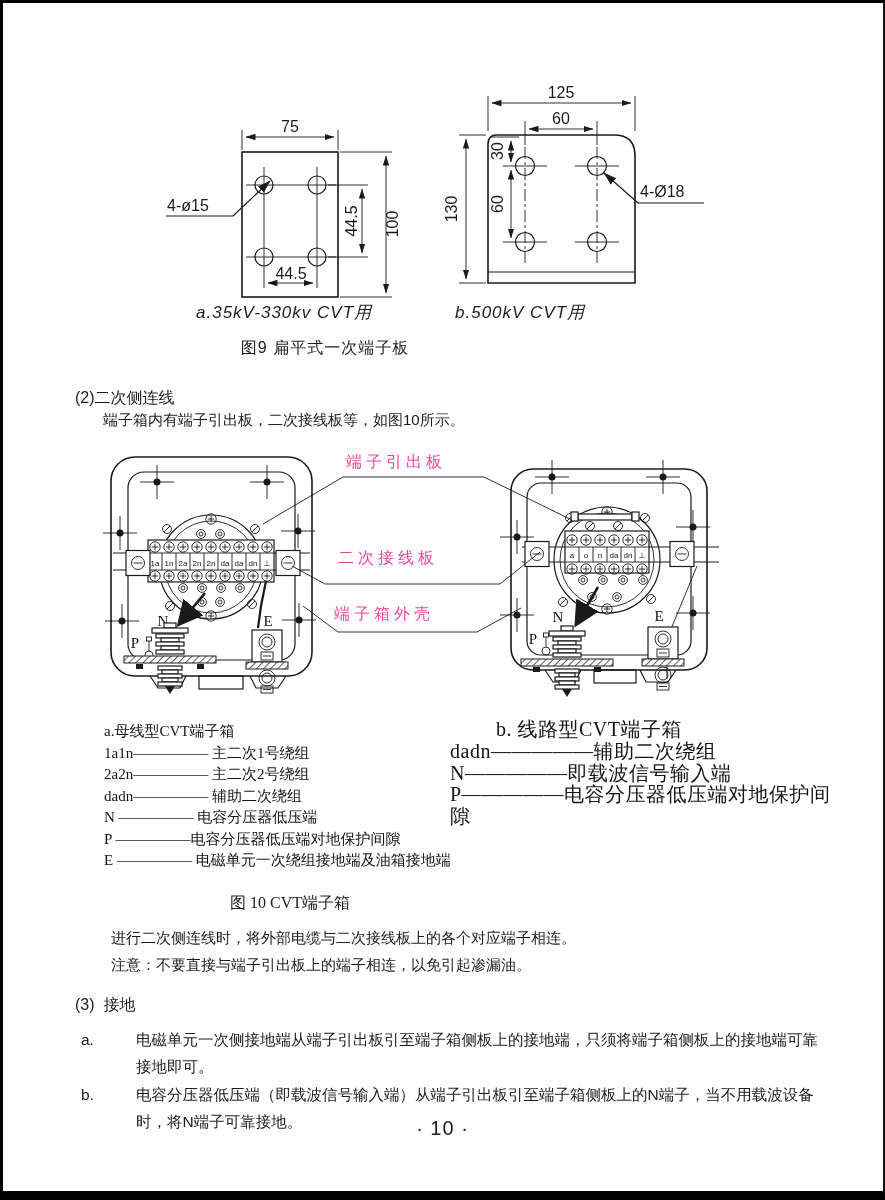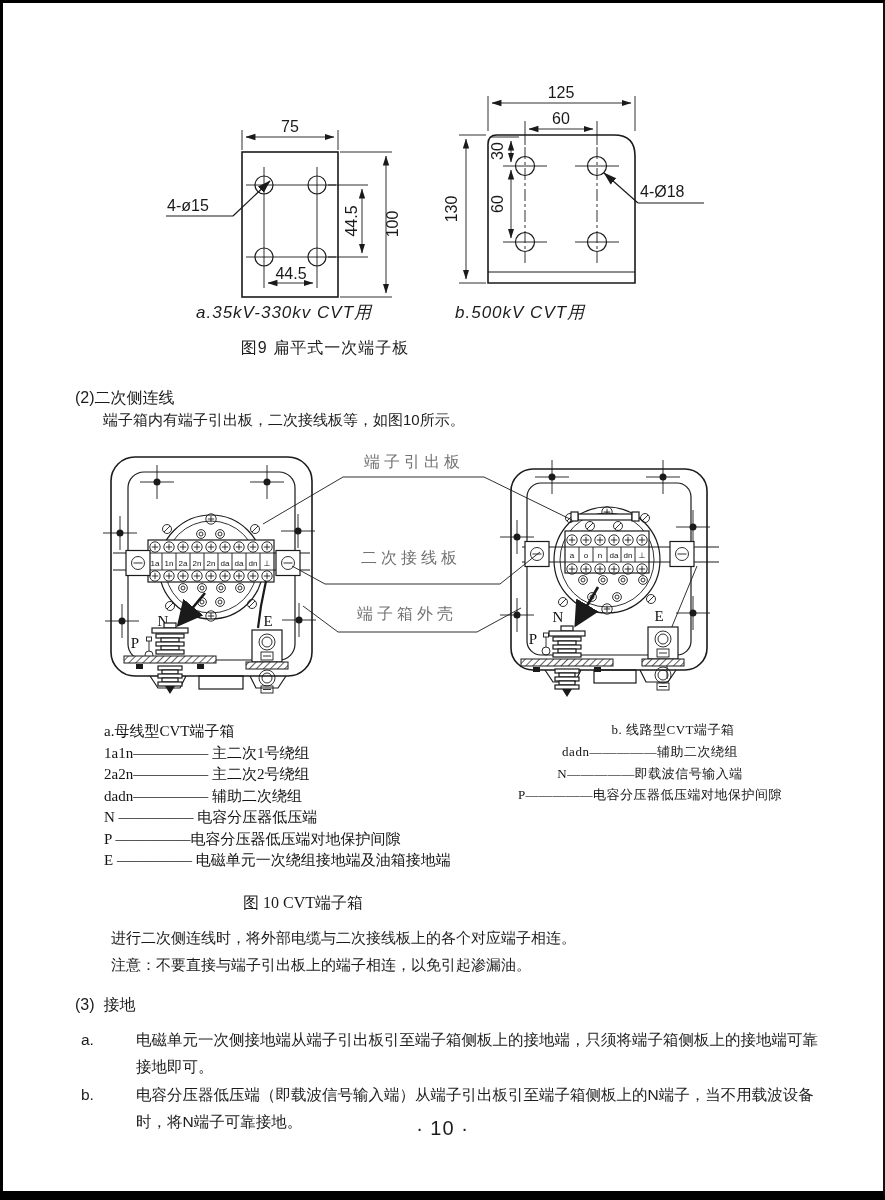--- a/index.html
+++ b/index.html
@@ -12,24 +12,24 @@
   .frame {
     position:absolute; inset:0;
     border-top:3px solid #000; border-left:3px solid #000;
     border-right:2px solid #111; border-bottom:9px solid #000;
     pointer-events:none;
   }
   .pre { white-space:pre; }
   .serif { font-family:"Liberation Serif", serif; }
   .cap { font-size:17px; letter-spacing:1px;font-style:italic; }
   .figcap { font-size:16px; letter-spacing:1px; text-align:center; }
-  .callout { font-family:"Liberation Serif", serif; font-size:16px; letter-spacing:4px; text-align:center; color:#737373; }
+  .callout { font-family:"Liberation Serif", serif; font-size:16px; letter-spacing:4px; text-align:left; color:#ec4899; }
   .body-txt { font-size:15px; }
   .legend { font-family:"Liberation Serif", serif; font-size:15px; line-height:21.5px; color:#141414; }
-  .legend-b { font-size:13px; letter-spacing:0.5px; line-height:21.8px;text-align:center; }
+  .legend-b { font-size:20px; letter-spacing:0.5px; line-height:21.8px; }
   .item { display:flex; font-size:15.5px; line-height:27px; }
   .marker { width:16px; flex:none; }
   .itext { width:718px;margin-left:39px; }
   .pagenum { font-family:Liberation Sans, sans-serif; font-size:20px; text-align:center; letter-spacing:1px; }
 
   
   .s  { stroke:#1a1a1a; fill:none; stroke-width:1.2; }
   .s0 { stroke:#1a1a1a; fill:none; stroke-width:0.9; }
   .s2 { stroke:#1a1a1a; fill:none; stroke-width:1.6; }
   .sw { stroke:#1a1a1a; fill:#ffffff; stroke-width:1.2; }
@@ -397,21 +397,21 @@
   <div>P —————电容分压器低压端对地保护间隙</div>
   <div>E ————— 电磁单元一次绕组接地端及油箱接地端</div>
 </div>
 <div class="abs legend legend-b" style="left:450px;top:719px;width:400px">
   <div style="margin-left:46px">b. 线路型CVT端子箱</div>
   <div>dadn—————辅助二次绕组</div>
   <div>N—————即载波信号输入端</div>
   <div>P—————电容分压器低压端对地保护间隙</div>
 </div>
 
-<div class="abs serif" style="left:218px;top:893px;width:170px;text-align:center;font-size:16px">图 10 CVT端子箱</div>
+<div class="abs serif" style="left:230px;top:893px;width:170px;font-size:16px">图 10 CVT端子箱</div>
 
 <div class="abs body-txt" style="left:111px;top:929px">进行二次侧连线时，将外部电缆与二次接线板上的各个对应端子相连。</div>
 <div class="abs body-txt" style="left:111px;top:956px">注意：不要直接与端子引出板上的端子相连，以免引起渗漏油。</div>
 
 <div class="abs pre" style="left:75px;top:995px;font-size:16px">(3)  接地</div>
 
 <div class="abs item" style="left:81px;top:1026px;width:752px">
   <span class="marker">a.</span>
   <span class="itext">电磁单元一次侧接地端从端子引出板引至端子箱侧板上的接地端，只须将端子箱侧板上的接地端可靠接地即可。</span>
 </div>

